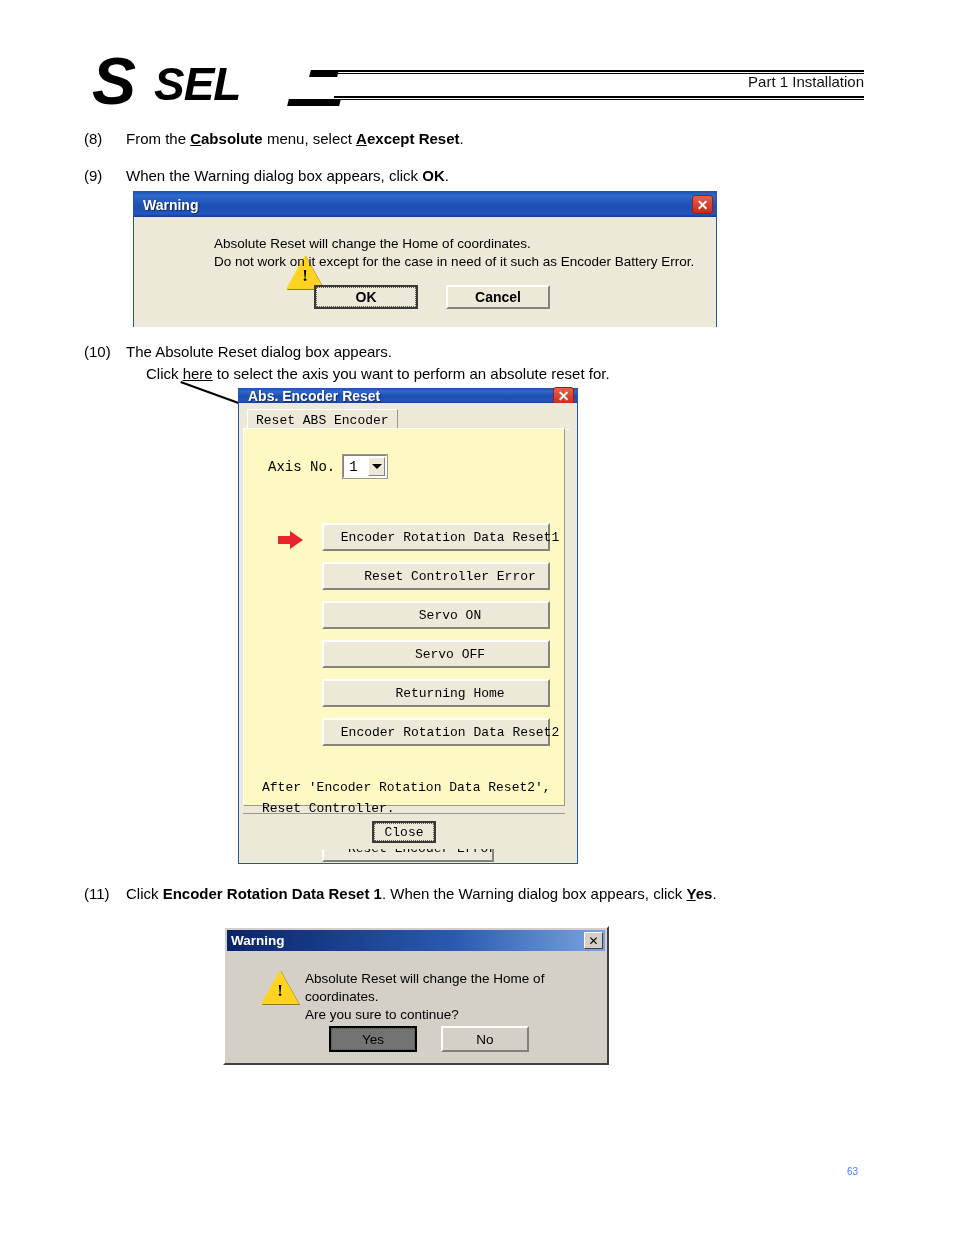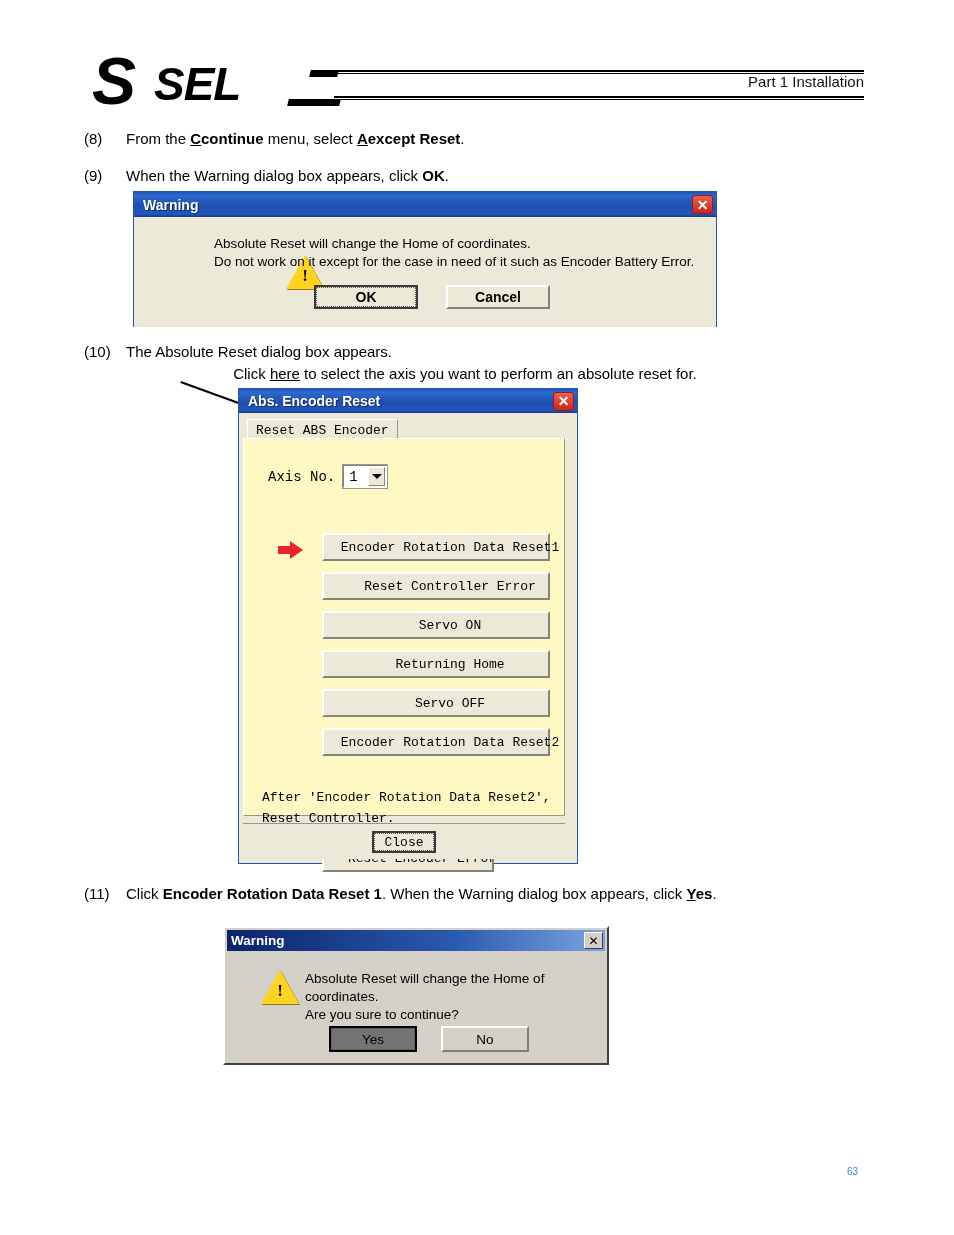--- a/index.html
+++ b/index.html
@@ -102,21 +102,21 @@
   .btn3d.default { border:2px solid #3a3a3a; }
   .btn3d.default .inner {
     width:100%; height:100%;
     border:1px dotted #5a5a5a;
     background:#ece9d8;
     display:flex; align-items:center; justify-content:center;
   }
 
   
   #absdlg { left:238px; top:388px; width:340px; height:476px; border:1px solid #2653b0; }
-  #absdlg .winxp-title { height:24px; }
+  #absdlg .winxp-title { height:14px; }
   #absdlg .dlgbody { position:relative; height:450px; background:#ece9d8; padding:4px; }
 
   .tabstrip { position:relative; height:21px; margin:2px 0 0 4px; }
   .tab {
     position:absolute; left:0; top:0; height:21px; padding:0 8px;
     background:#ece9d8;
     border-top:1px solid #fff; border-left:1px solid #fff; border-right:1px solid #9a9788;
     display:flex; align-items:center;
     font-family:"Liberation Mono", monospace; font-size:13px; color:#000;
     cursor:pointer;
@@ -242,21 +242,21 @@
     <span class="logo-bar1"></span>
     <span class="logo-bar2"></span>
   </div>
   <div class="hdr-rule-top"></div>
   <div class="hdr-title">Part 1 Installation</div>
   <div class="hdr-rule-bottom"></div>
 </div>
 
 <div class="step" style="left:84px; top:128px; width:700px;">
   <span class="num">(8)</span>
-  <span class="txt"><span>From the </span><b><span class="u">C</span><span>continue</span></b><span> menu, select </span><b><span class="u">A</span><span>except Reset</span></b><span>.</span></span>
+  <span class="txt"><span>From the </span><b><span class="u">C</span><span>absolute</span></b><span> menu, select </span><b><span class="u">A</span><span>except Reset</span></b><span>.</span></span>
 </div>
 
 <div class="step" style="left:84px; top:165px; width:700px;">
   <span class="num">(9)</span>
   <span class="txt"><span>When the Warning dialog box appears, click </span><b><span>OK</span></b><span>.</span></span>
 </div>
 
 <div class="winxp" id="warn1">
   <div class="winxp-title">
     <span class="t">Warning</span>
@@ -278,21 +278,21 @@
       </div>
       <div class="btn3d" style="width:104px; height:24px;">Cancel</div>
     </div>
   </div>
 </div>
 
 <div class="step" style="left:84px; top:341px; width:700px;">
   <span class="num">(10)</span>
   <span class="txt">
     <span style="display:block">The Absolute Reset dialog box appears.</span>
-    <span style="display:block; margin-left:20px;text-align:center;"><span>Click </span><span class="u">here</span><span> to select the axis you want to perform an absolute reset for.</span></span>
+    <span style="display:block; margin-left:20px;"><span>Click </span><span class="u">here</span><span> to select the axis you want to perform an absolute reset for.</span></span>
   </span>
 </div>
 
 <div class="ann-line" style="left:181px; top:381px; width:220px; height:2px; transform: rotate(20deg);"></div>
 <div class="ann-line" style="left:386px; top:454px; width:13px; height:9px; clip-path:polygon(0 0,100% 40%,10% 100%);"></div>
 
 <div class="winxp" id="absdlg">
   <div class="winxp-title">
     <span class="t">Abs. Encoder Reset</span>
     <span class="xbtn-xp">✕</span>
@@ -318,22 +318,22 @@
 
       <div class="redarrow">
         <span class="shaft"></span>
           <span class="head"></span>
       </div>
 
       <div class="btnlist">
         <div class="mbtn">Encoder Rotation Data Reset1</div>
         <div class="mbtn">Reset Controller Error</div>
         <div class="mbtn">Servo ON</div>
+        <div class="mbtn">Servo OFF</div>
         <div class="mbtn">Returning Home</div>
-        <div class="mbtn">Servo OFF</div>
         <div class="mbtn">Encoder Rotation Data Reset2</div>
       </div>
 
       <div class="note">
         <div>After 'Encoder Rotation Data Reset2',</div>
         <div>Reset Controller.</div>
       </div>
 
       <div class="sep"></div>
 

